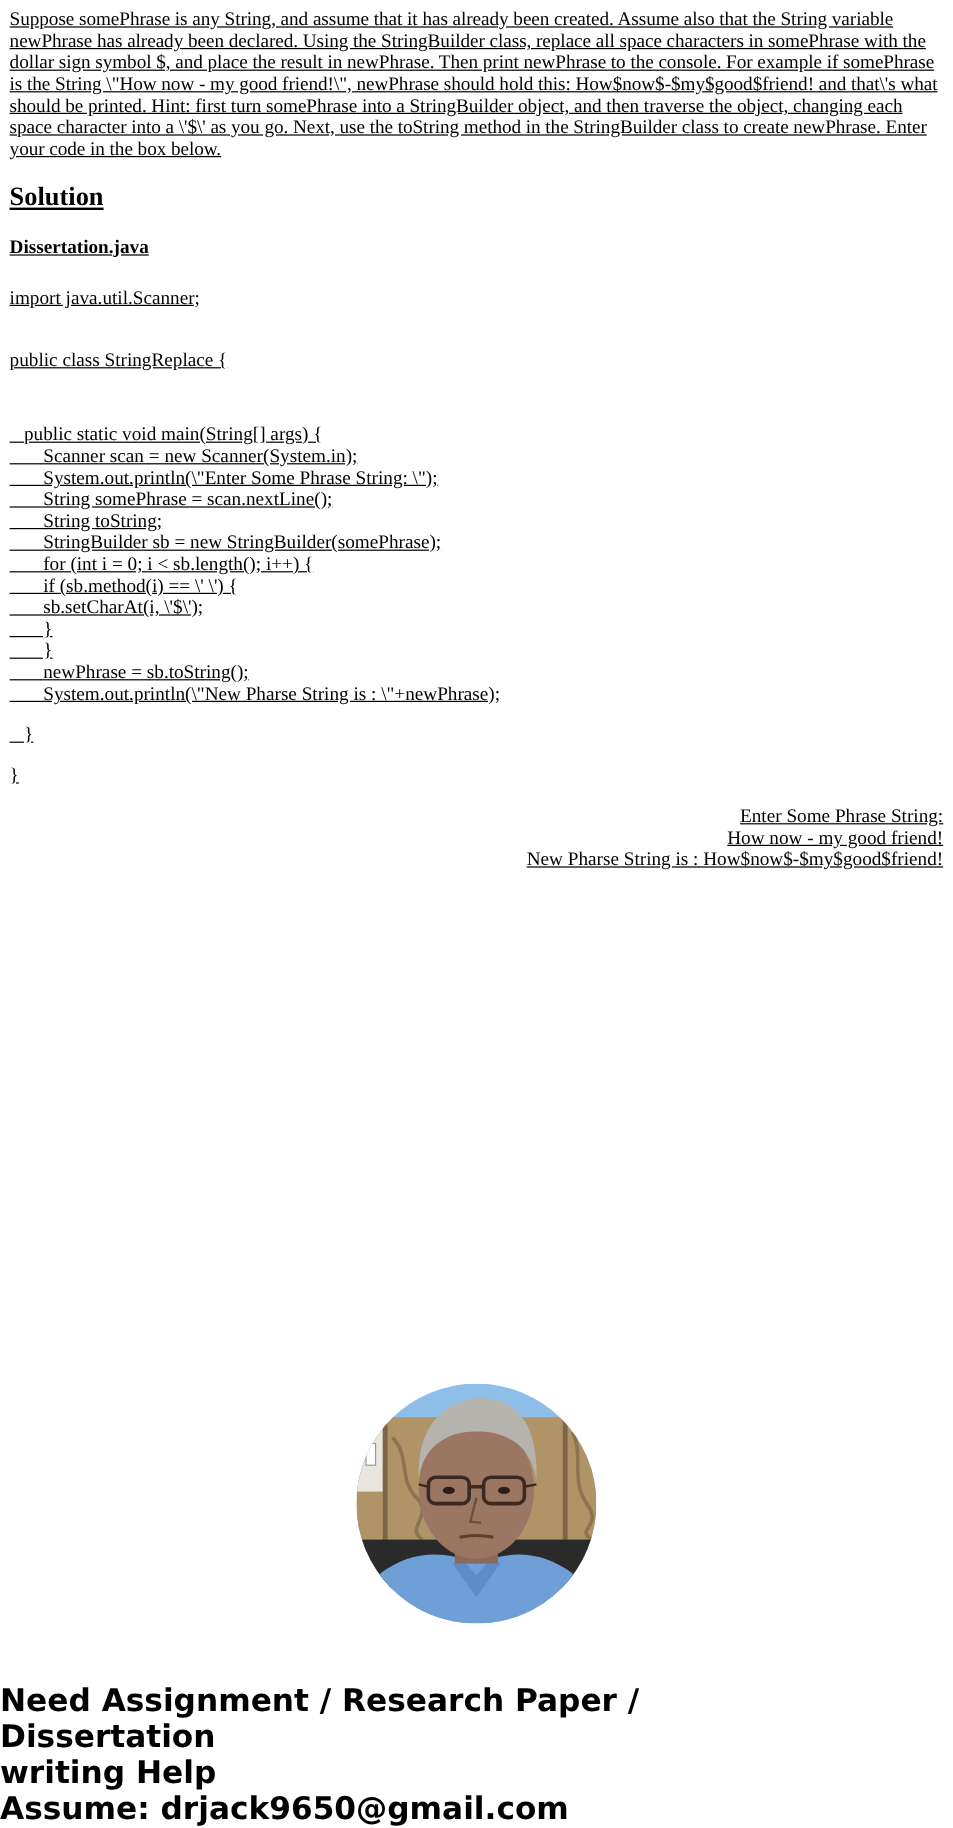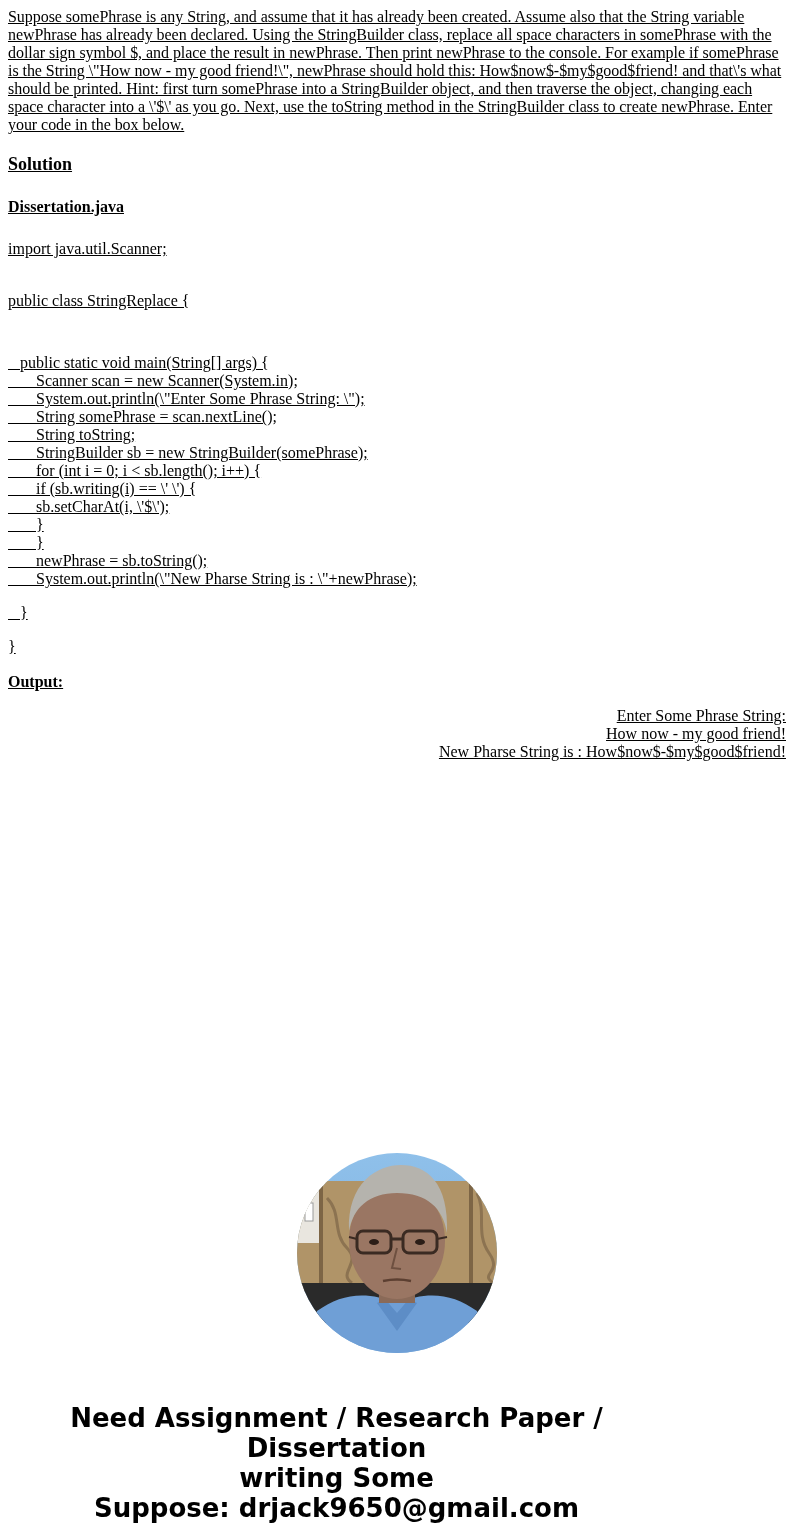--- a/index.html
+++ b/index.html
@@ -12,21 +12,21 @@
       color: #000;
       overflow: hidden;
     }
     .content { padding: 0 8px; text-decoration: underline; }
     .question {
       margin: 8px 0 0 0;
       line-height: 18px;
       letter-spacing: -0.05px;
     }
     h3.solution {
-      font-size: 18px;
+      font-size: 22px;
       font-weight: bold;
       margin: 19px 0 0 0;
       line-height: 22px;
     }
     h4.filename {
       font-size: 16px;
       font-weight: bold;
       margin: 23px 0 0 0;
       line-height: 18px;
     }
@@ -45,21 +45,20 @@
       position: absolute;
       left: 297px; top: 1153px;
       width: 200px; height: 200px;
       border-radius: 50%;
       overflow: hidden;
     }
     .footer-ad {
       position: absolute;
       left: 0; top: 1403px;
       width: 673px;
-      text-align: center;
       font-family: "DejaVu Sans", sans-serif;
       font-weight: bold;
       font-size: 26px;
       line-height: 30px;
       color: #000;
     }
   </style>
 </head>
 <body>
 
@@ -73,32 +72,31 @@
   <div class="code-block p-class">public class StringReplace {</div>
 
   <div class="p-main">
     <div class="code-block">   public static void main(String[] args) {</div>
     <div class="code-block">       Scanner scan = new Scanner(System.in);</div>
     <div class="code-block">       System.out.println(\"Enter Some Phrase String: \");</div>
     <div class="code-block">       String somePhrase = scan.nextLine();</div>
     <div class="code-block">       String toString;</div>
     <div class="code-block">       StringBuilder sb = new StringBuilder(somePhrase);</div>
     <div class="code-block">       for (int i = 0; i &lt; sb.length(); i++) {</div>
-    <div class="code-block">       if (sb.writing(i) == \' \') {</div>
+    <div class="code-block">       if (sb.method(i) == \' \') {</div>
     <div class="code-block">       sb.setCharAt(i, \'$\');</div>
     <div class="code-block">       }</div>
     <div class="code-block">       }</div>
     <div class="code-block">       newPhrase = sb.toString();</div>
     <div class="code-block">       System.out.println(\"New Pharse String is : \"+newPhrase);</div>
   </div>
 
   <div class="code-block p-close-main">   }</div>
   <div class="code-block p-close-class">}</div>
 
-  <h4 class="output-label">Output:</h4>
   <div class="output-block">
     <div>Enter Some Phrase String:</div>
     <div>How now - my good friend!</div>
     <div>New Pharse String is : How$now$-$my$good$friend!</div>
   </div>
 </div>
 
 <div class="avatar-wrap">
   <svg width="200" height="200" viewBox="0 0 200 200">
     <defs>
@@ -137,15 +135,15 @@
     <ellipse cx="77" cy="89" rx="5" ry="3" fill="#2b1d17"></ellipse>
     <ellipse cx="123" cy="89" rx="5" ry="3" fill="#2b1d17"></ellipse>
 
     <path d="M100 95 L95 115 L104 116" stroke="#6e5040" stroke-width="2" fill="none"></path>
     <path d="M86 128 Q100 125 114 128" stroke="#5c3f31" stroke-width="2.5" fill="none"></path>
   </svg>
 </div>
 
 <div class="footer-ad">
   <div>Need Assignment / Research Paper / Dissertation</div>
-  <div>writing Some</div>
-  <div>Suppose: drjack9650@gmail.com</div>
+  <div>writing Help</div>
+  <div>Assume: drjack9650@gmail.com</div>
 </div>
 
 </body></html>

